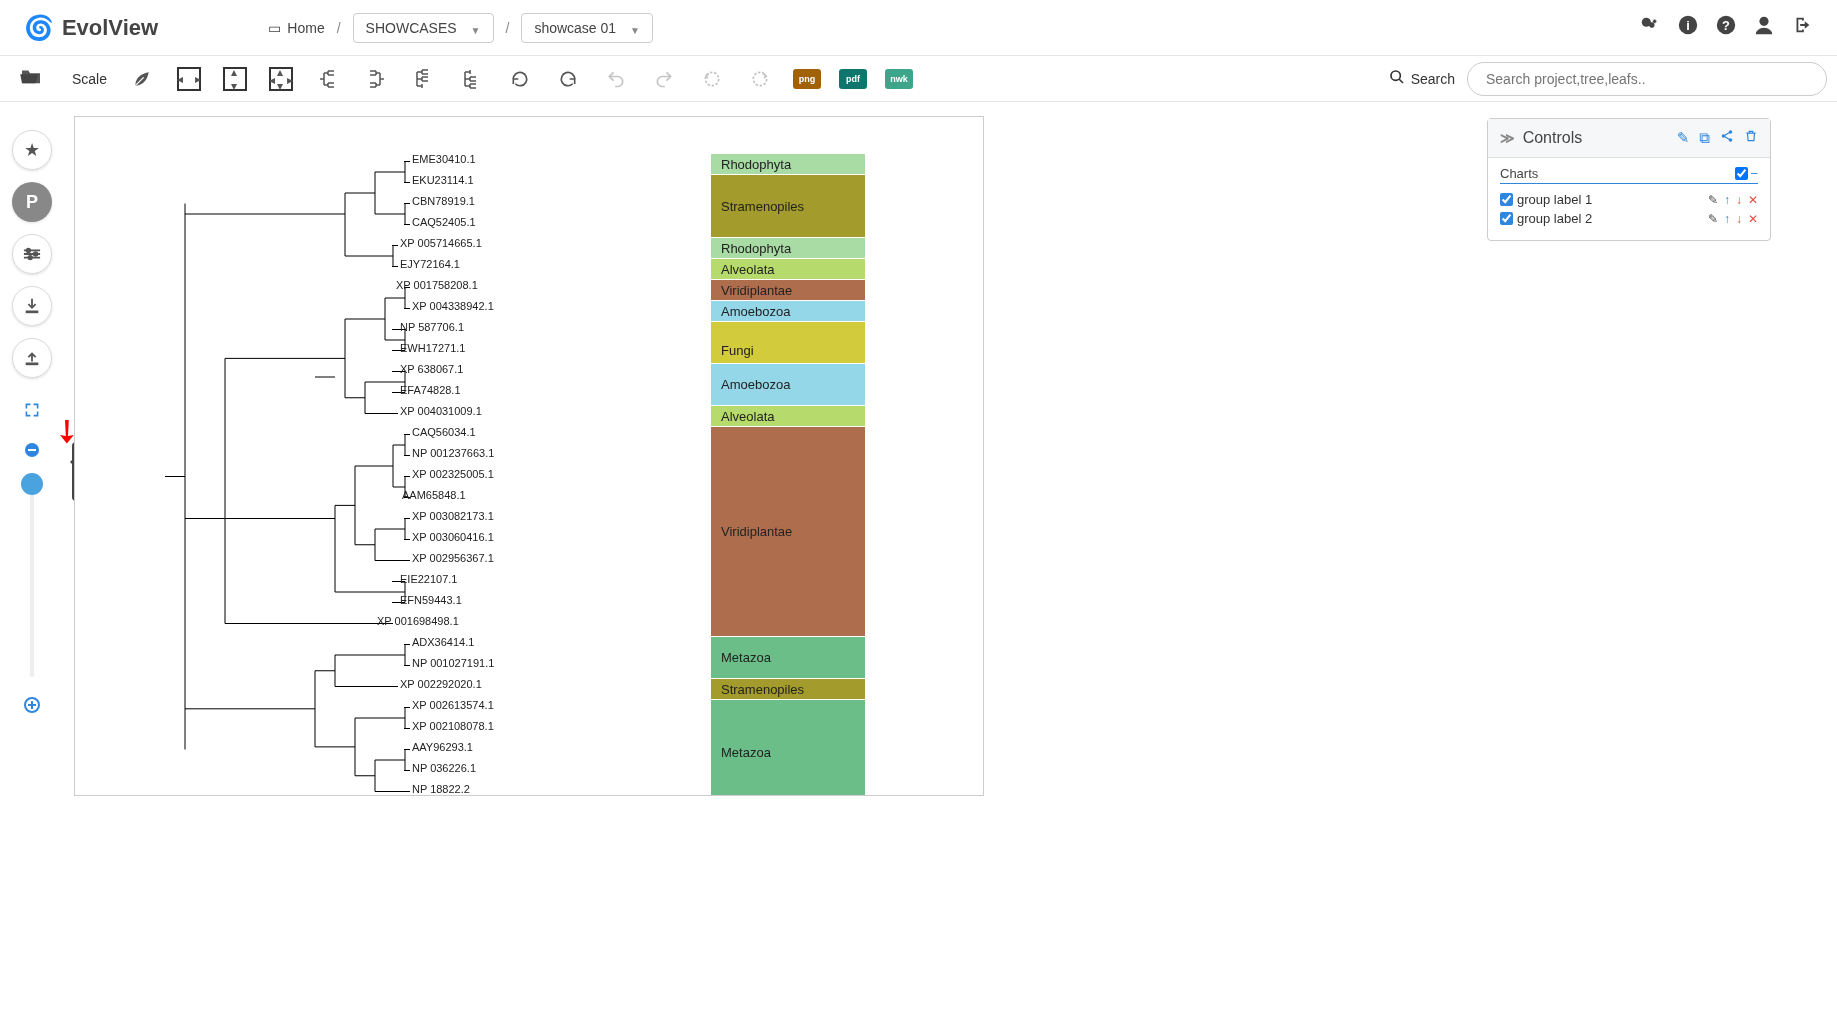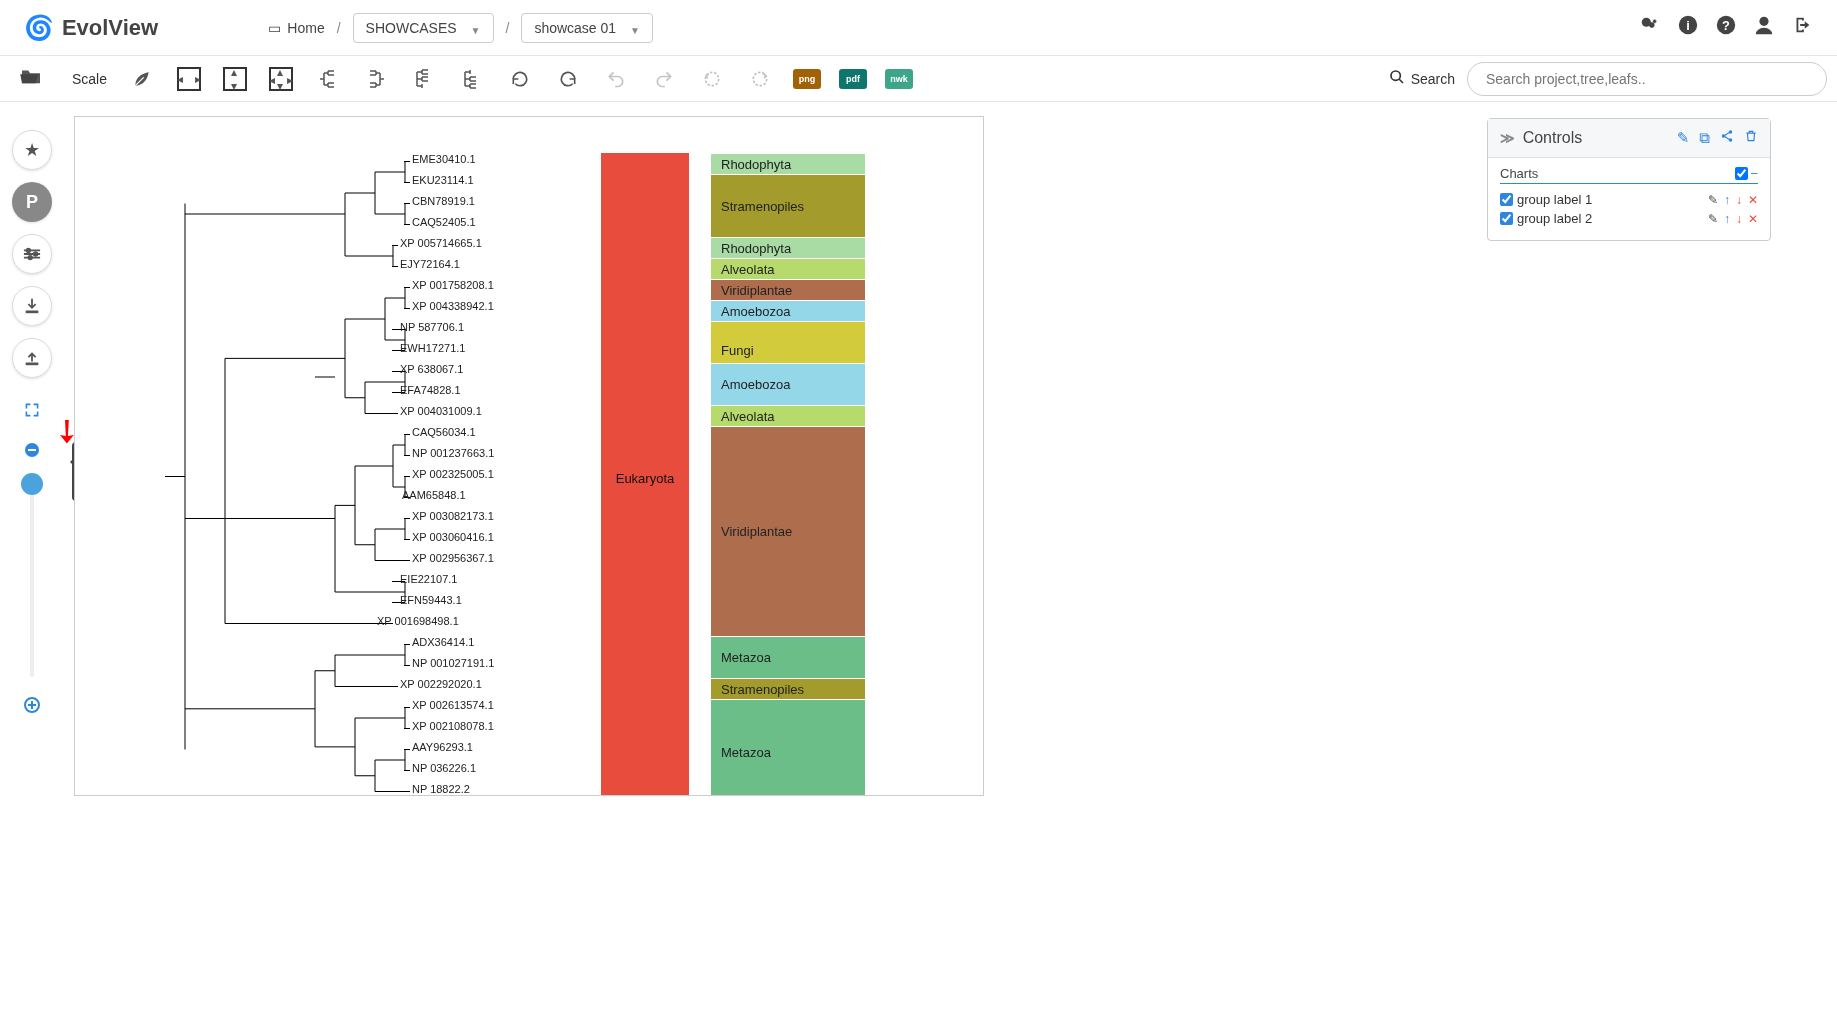--- a/index.html
+++ b/index.html
@@ -436,21 +436,21 @@
           </div>
           <div class="leaf-row" style="top: 63px; left: 237px;">
             <span class="leaf-label">CAQ52405.1</span>
           </div>
           <div class="leaf-row" style="top: 84px; left: 225px;">
             <span class="leaf-label">XP 005714665.1</span>
           </div>
           <div class="leaf-row" style="top: 105px; left: 225px;">
             <span class="leaf-label">EJY72164.1</span>
           </div>
-          <div class="leaf-row" style="top: 126px; left: 237px;">
+          <div class="leaf-row" style="top: 126px; left: 221px;">
             <span class="leaf-label">XP 001758208.1</span>
           </div>
           <div class="leaf-row" style="top: 147px; left: 237px;">
             <span class="leaf-label">XP 004338942.1</span>
           </div>
           <div class="leaf-row" style="top: 168px; left: 225px;">
             <span class="leaf-label">NP 587706.1</span>
           </div>
           <div class="leaf-row" style="top: 189px; left: 225px;">
             <span class="leaf-label">EWH17271.1</span>
@@ -512,23 +512,20 @@
           <div class="leaf-row" style="top: 588px; left: 237px;">
             <span class="leaf-label">AAY96293.1</span>
           </div>
           <div class="leaf-row" style="top: 609px; left: 237px;">
             <span class="leaf-label">NP 036226.1</span>
           </div>
           <div class="leaf-row" style="top: 630px; left: 237px;">
             <span class="leaf-label">NP 18822.2</span>
           </div>
         </div>
-      <div class="red-bar" id="red-bar" style="height: 651px;">
-        <span>Eukaryota</span>
-      </div>
       <div class="group-col" id="group-col">
           <div class="group-block" style="top: 0px; height: 21px; background: rgb(169, 219, 165);">Rhodophyta</div>
           <div class="group-block" style="top: 21px; height: 63px; background: rgb(163, 155, 44);">Stramenopiles</div>
           <div class="group-block" style="top: 84px; height: 21px; background: rgb(169, 219, 165);">Rhodophyta</div>
           <div class="group-block" style="top: 105px; height: 21px; background: rgb(182, 219, 108);">Alveolata</div>
           <div class="group-block" style="top: 126px; height: 21px; background: rgb(174, 110, 78);">Viridiplantae</div>
           <div class="group-block" style="top: 147px; height: 21px; background: rgb(148, 215, 232);">Amoebozoa</div>
           <div class="group-block" style="top: 168px; height: 58px; background: rgb(210, 203, 60);">Fungi</div>
           <div class="group-block" style="top: 210px; height: 42px; background: rgb(148, 215, 232);">Amoebozoa</div>
           <div class="group-block" style="top: 252px; height: 21px; background: rgb(182, 219, 108);">Alveolata</div>

